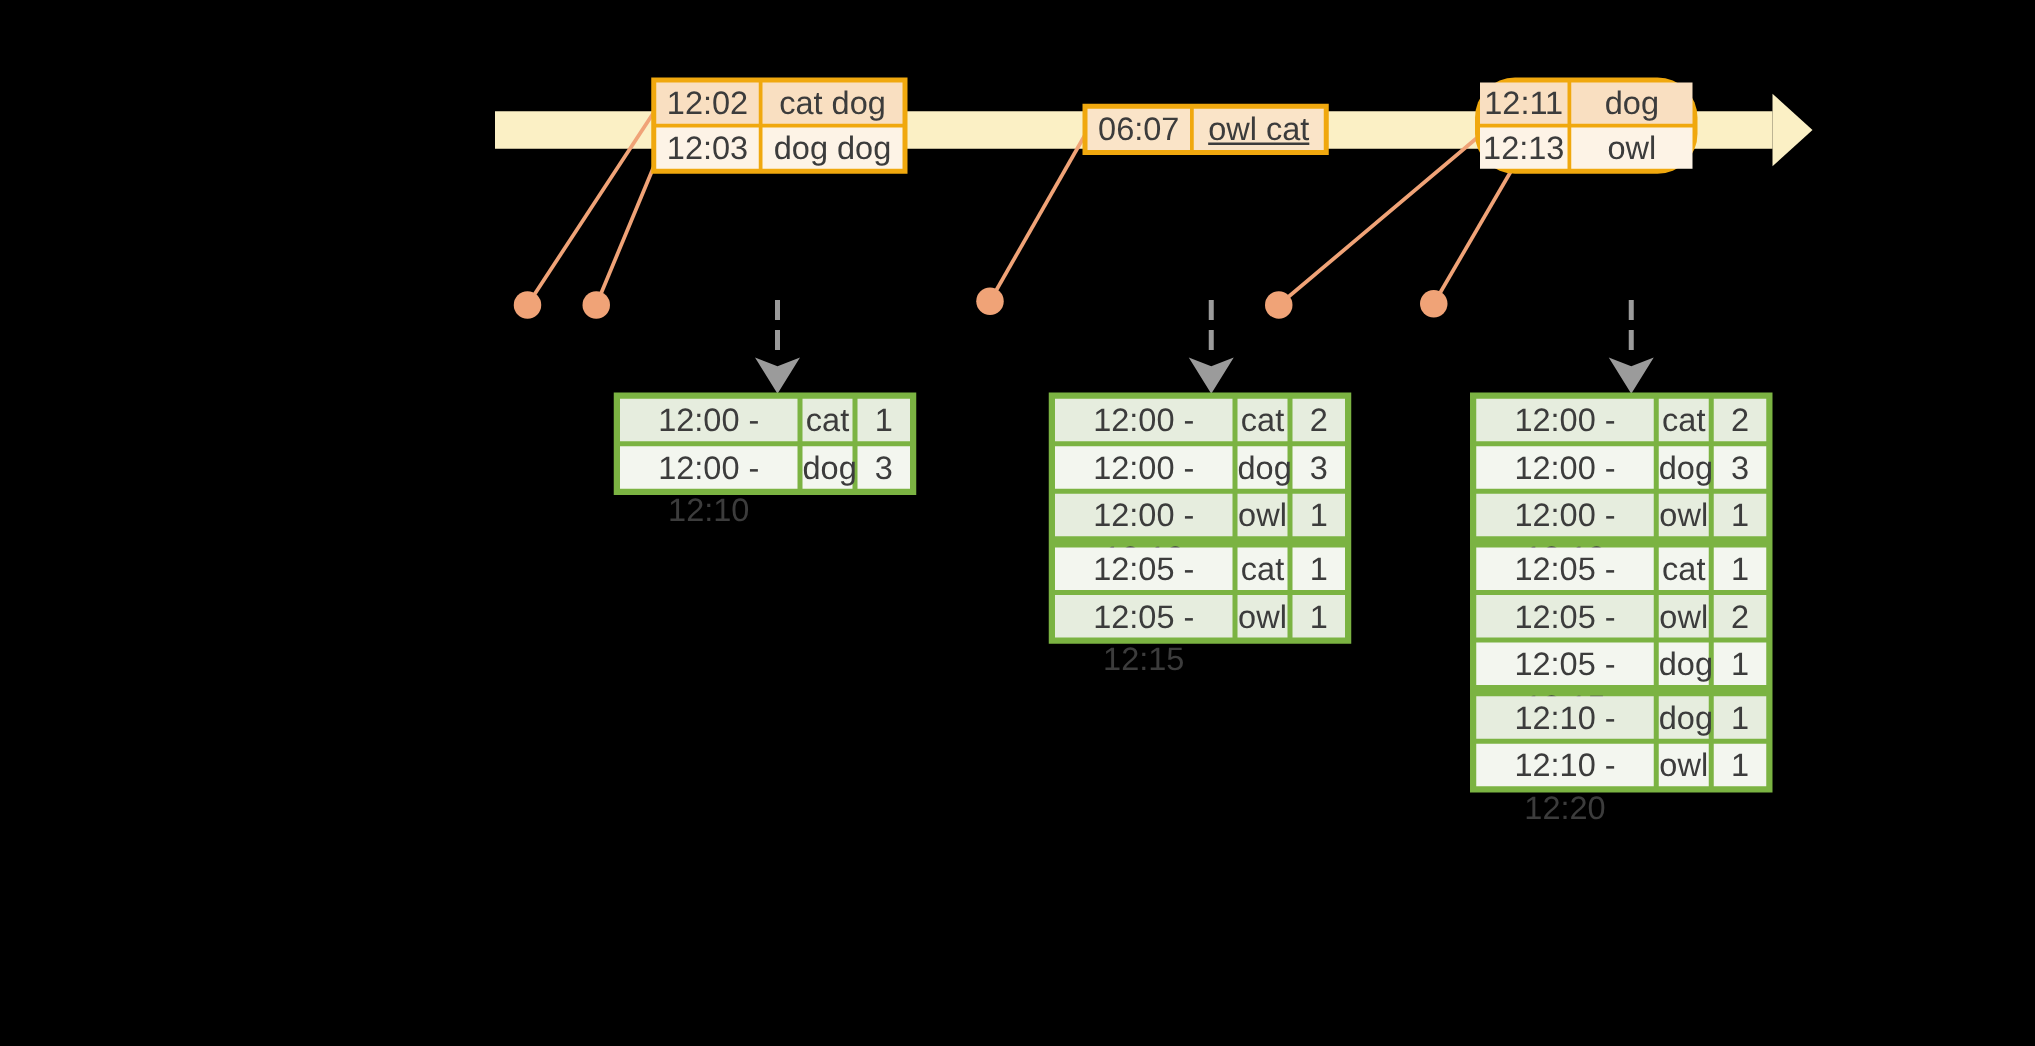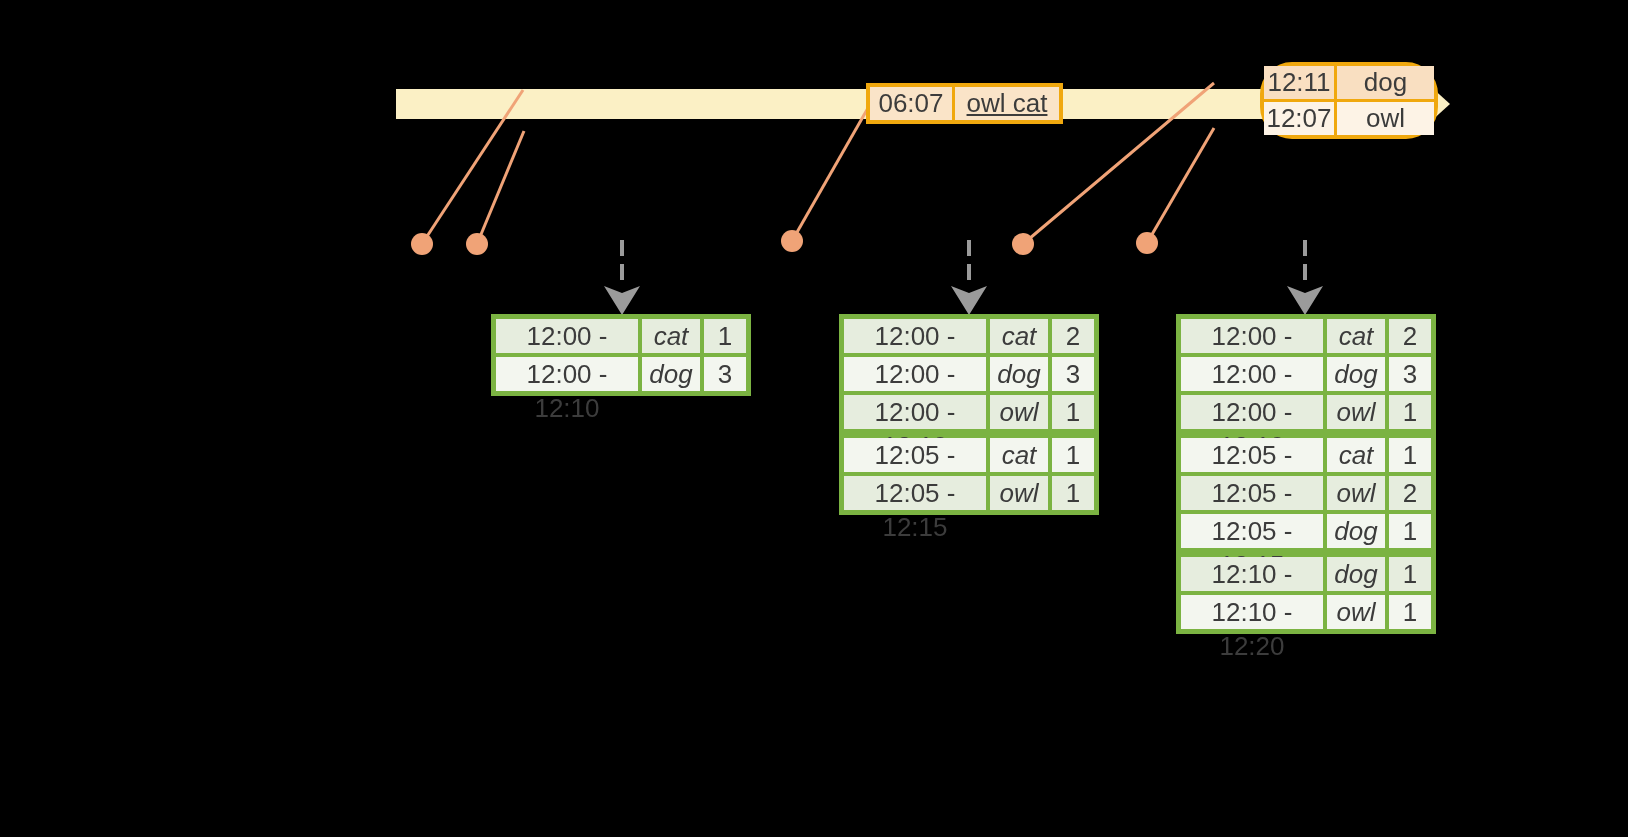--- a/index.html
+++ b/index.html
@@ -37,31 +37,31 @@
   }
   .ev-row{display:flex;gap:3px;}
   .ev-cell{height:33px;line-height:33px;text-align:center;font-size:26px;}
   .ev-cell.time{width:82px;}
   .ev-cell.words{width:112px;}
   .ev2 .ev-cell.words{width:104px;text-decoration:underline;}
   .ev3 .ev-cell.time{width:70px;}
   .ev3 .ev-cell.words{width:97px;}
   .ev1{left:521px;top:62px;}
   .ev2{left:866px;top:83px;}
-  .ev3{left:1260px;top:62px;border-radius:32px;}
+  .ev3{left:1180px;top:62px;border-radius:32px;}
 
   .result-table{
     position:absolute;background:var(--result-border);
     padding:5px;display:flex;flex-direction:column;gap:4px;
   }
   .res-row{display:flex;gap:4px;}
   .res-row.group-break{margin-top:5px;}
   .res-cell{height:34px;line-height:34px;text-align:center;font-size:26px;}
   .res-cell.window{width:142px;}
-  .res-cell.word{width:58px;font-style:italic;}
+  .res-cell.word{width:40px;}
   .res-cell.count{width:42px;}
   .rt1{left:491px;top:314px;}
   .rt2{left:839px;top:314px;}
   .rt3{left:1176px;top:314px;}
 </style>
 </head>
 <body>
 
 <div class="canvas">
 
@@ -83,33 +83,43 @@
     <circle class="dot" cx="1147" cy="243" r="11"></circle>
 
     <line class="dash" x1="622" y1="240" x2="622" y2="288"></line>
     <polygon class="dash-head" points="604,286 622,315 640,286 622,293"></polygon>
     <line class="dash" x1="969" y1="240" x2="969" y2="288"></line>
     <polygon class="dash-head" points="951,286 969,315 987,286 969,293"></polygon>
     <line class="dash" x1="1305" y1="240" x2="1305" y2="288"></line>
     <polygon class="dash-head" points="1287,286 1305,315 1323,286 1305,293"></polygon>
   </svg>
 
+  <div class="event-table ev1">
+      <div class="ev-row">
+        <div class="ev-cell time" style="background: rgb(249, 223, 193);">12:02</div>
+        <div class="ev-cell words" style="background: rgb(249, 223, 193);">cat dog</div>
+      </div>
+      <div class="ev-row">
+        <div class="ev-cell time" style="background: rgb(253, 243, 230);">12:03</div>
+        <div class="ev-cell words" style="background: rgb(253, 243, 230);">dog dog</div>
+      </div>
+    </div>
   <div class="event-table ev2">
       <div class="ev-row">
         <div class="ev-cell time" style="background: rgb(250, 228, 200);">06:07</div>
         <div class="ev-cell words" style="background: rgb(250, 228, 200);">owl cat</div>
       </div>
     </div>
   <div class="event-table ev3">
       <div class="ev-row">
         <div class="ev-cell time" style="background: rgb(249, 223, 193);">12:11</div>
         <div class="ev-cell words" style="background: rgb(249, 223, 193);">dog</div>
       </div>
       <div class="ev-row">
-        <div class="ev-cell time" style="background: rgb(253, 243, 230);">12:07</div>
+        <div class="ev-cell time" style="background: rgb(253, 243, 230);">12:13</div>
         <div class="ev-cell words" style="background: rgb(253, 243, 230);">owl</div>
       </div>
     </div>
 
   <div class="result-table rt1">
       <div class="res-row">
         <div class="res-cell window" style="background: rgb(230, 237, 222);">12:00 - 12:10</div>
         <div class="res-cell word" style="background: rgb(230, 237, 222);">cat</div>
         <div class="res-cell count" style="background: rgb(230, 237, 222);">1</div>
       </div>

